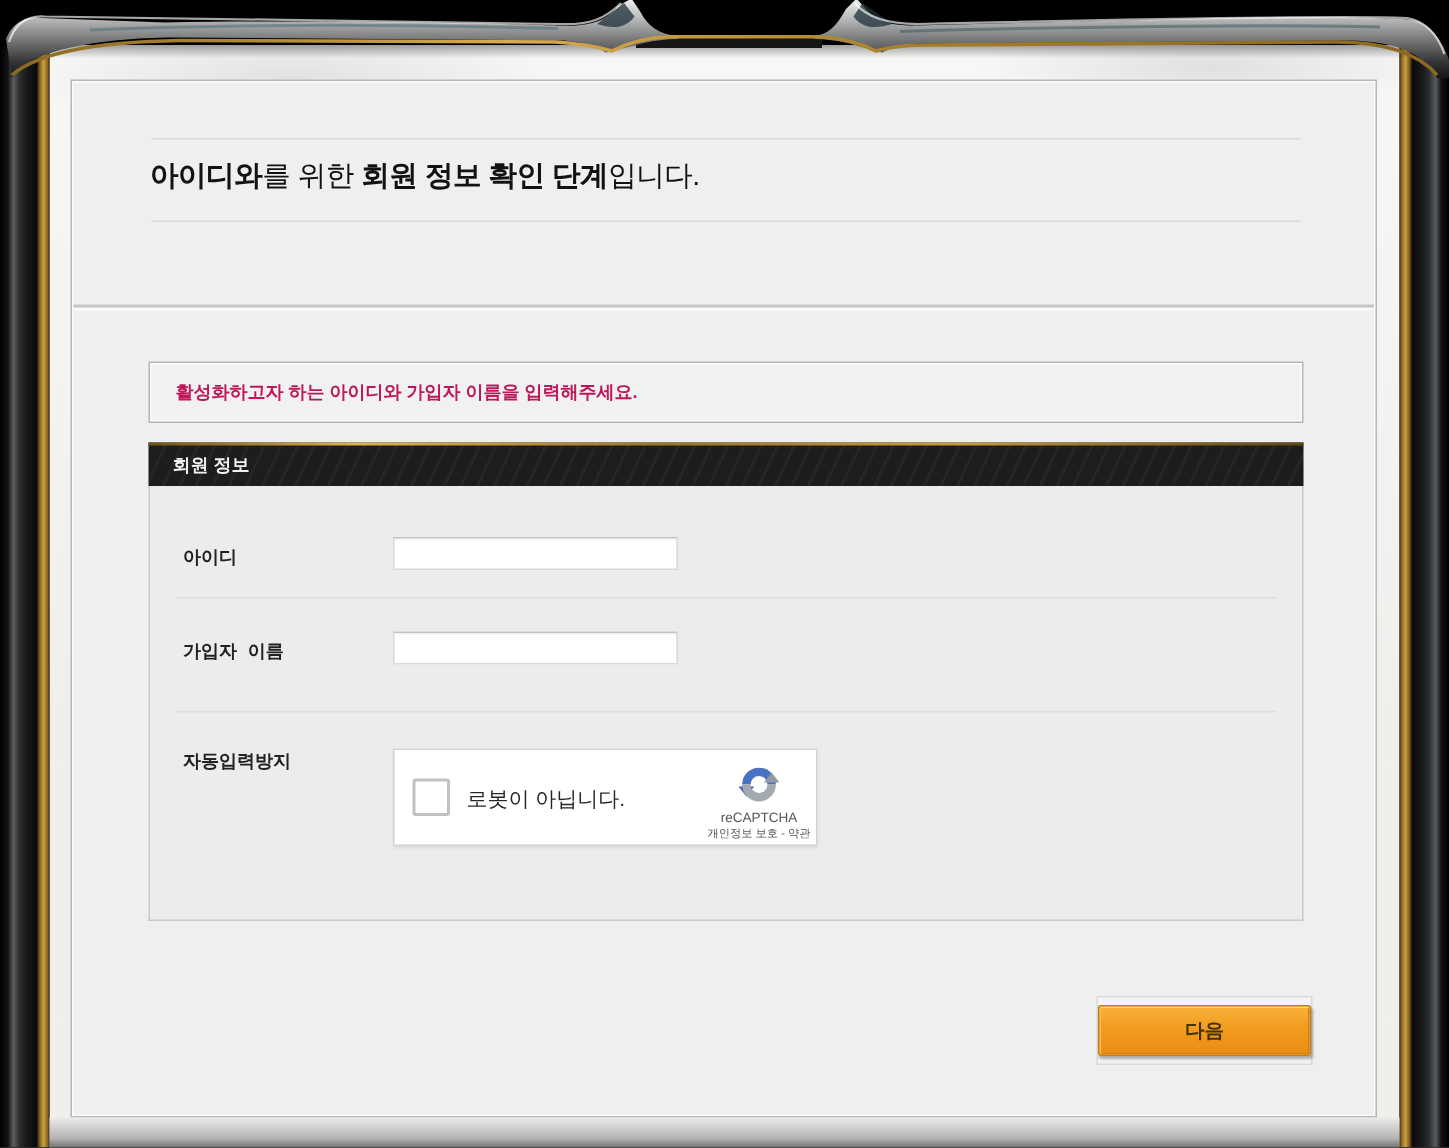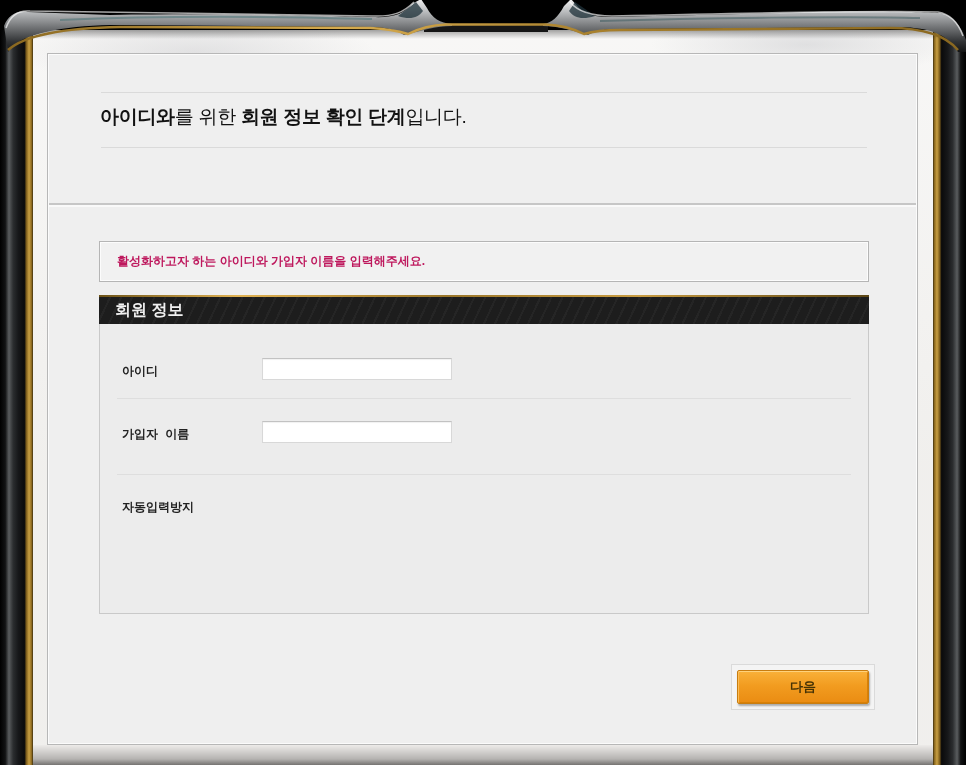--- a/index.html
+++ b/index.html
@@ -51,21 +51,21 @@
   }
   
   .section-header{
     position:absolute;left:51px;top:241px;width:770px;height:29px;background:#1d1d1d;
     background-image:repeating-linear-gradient(115deg, rgba(255,255,255,.035) 0 2px, transparent 2px 10px);
   }
   .section-header .goldline{position:absolute;left:0;right:0;top:0;height:2px;
     background:linear-gradient(90deg,#6d5318,#e0b253 18%,#9a762a 45%,#c89c42 70%,#5d4715 100%);}
   .section-header .bar-label{
     position:absolute;left:16px;top:2px;height:27px;display:flex;align-items:center;
-    color:#f0f0f0;font-size:16px;font-weight:bold;letter-spacing:0;
+    color:#f0f0f0;font-size:12px;font-weight:bold;letter-spacing:0;
   }
   
   .form-box{
     position:absolute;left:51px;top:270px;width:770px;height:290px;
     background:#ececec;border:1px solid #c9c9c9;border-top:none;padding-left:40px;
   }
   .field-label{position:absolute;left:22px;font-size:12px;font-weight:bold;color:#222;}
   .label-id{top:39px;} .label-name{top:102px;font-family:Liberation Mono, monospace;} .label-captcha{top:175px;}
   .text-input{
     position:absolute;left:162px;width:190px;height:22px;
@@ -96,21 +96,21 @@
   .recaptcha-logo{width:30px;height:30px;display:block;}
   .recaptcha-brand{font-size:9px;color:#555;margin-top:2px;}
   .recaptcha-links{font-size:7.5px;color:#555;margin-top:1px;white-space:nowrap;}
   .recaptcha-links a{color:#555;text-decoration:none;cursor:pointer;}
   
   .button-wrap{
     position:absolute;left:683px;top:610px;width:144px;height:46px;
     background:#f4f4f4;border:1px solid #dadada;
   }
   .next-btn{
-    display:block;margin:5px auto 4px auto;width:132px;height:34px;
+    display:block;margin:5px auto 4px auto;width:142px;height:34px;
     background:linear-gradient(#f9b13a,#f29c20 45%,#ea8c12);
     border:1px solid #c87d10;border-radius:2px;cursor:pointer;
     box-shadow:inset 0 1px 0 #ffd27c, inset 1px 0 0 #fbbc55, inset -1px -1px 0 #d98006, 1px 2px 2px rgba(0,0,0,.3);
     font-family:"Liberation Sans","DejaVu Sans",sans-serif;
     font-size:13px;font-weight:bold;color:#463305;
   }
 </style>
 </head>
 <body>
 
@@ -180,20 +180,34 @@
 
       <div class="row-divider d1"></div>
 
       <label class="field-label label-name">가입자 이름</label>
       <input class="text-input input-name" value="" style="">
 
       <div class="row-divider d2"></div>
 
       <label class="field-label label-captcha">자동입력방지</label>
 
+      <div class="recaptcha">
+        <div class="recaptcha-checkbox"></div>
+        <span class="recaptcha-text">로봇이 아닙니다.</span>
+        <div class="recaptcha-right">
+          <svg class="recaptcha-logo" viewBox="0 0 32 32">
+            <path stroke="#4a72c4" stroke-width="6" fill="none" d="M7 16 a9 9 0 0 1 18 0"></path>
+            <path fill="#3a5fb0" d="M1.5 17.5 L12.5 17.5 L7 24.5 Z"></path>
+            <path stroke="#a2a9b0" stroke-width="6" fill="none" d="M25 16 a9 9 0 0 1 -18 0"></path>
+            <path fill="#9199a1" d="M19.5 14.5 L30.5 14.5 L25 7.5 Z"></path>
+          </svg>
+          <span class="recaptcha-brand">reCAPTCHA</span>
+          <span class="recaptcha-links"><a>개인정보 보호</a><span> - </span><a>약관</a></span>
+        </div>
+      </div>
     </div>
 
     <div class="button-wrap">
       <button class="next-btn">다음</button>
     </div>
   </div>
 
   <div class="bottom-shade"></div>
 </div>
 

